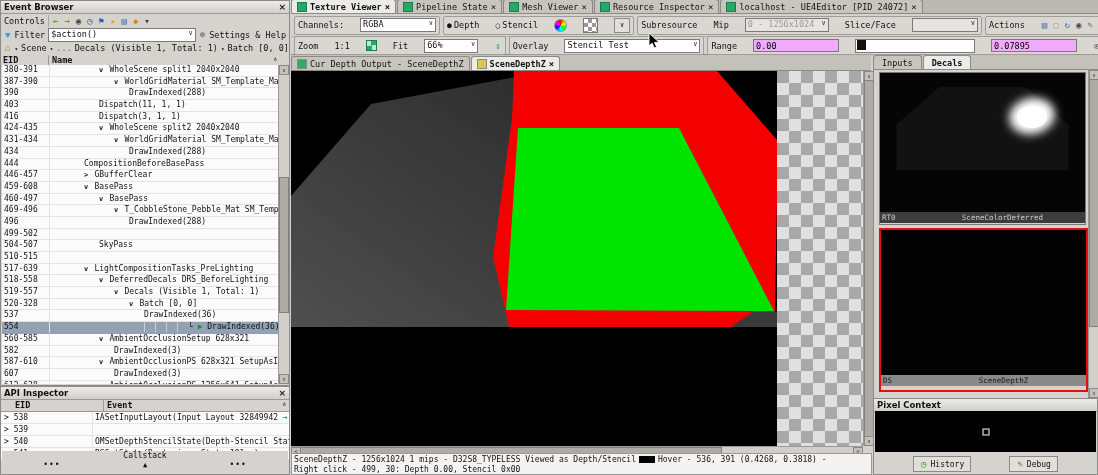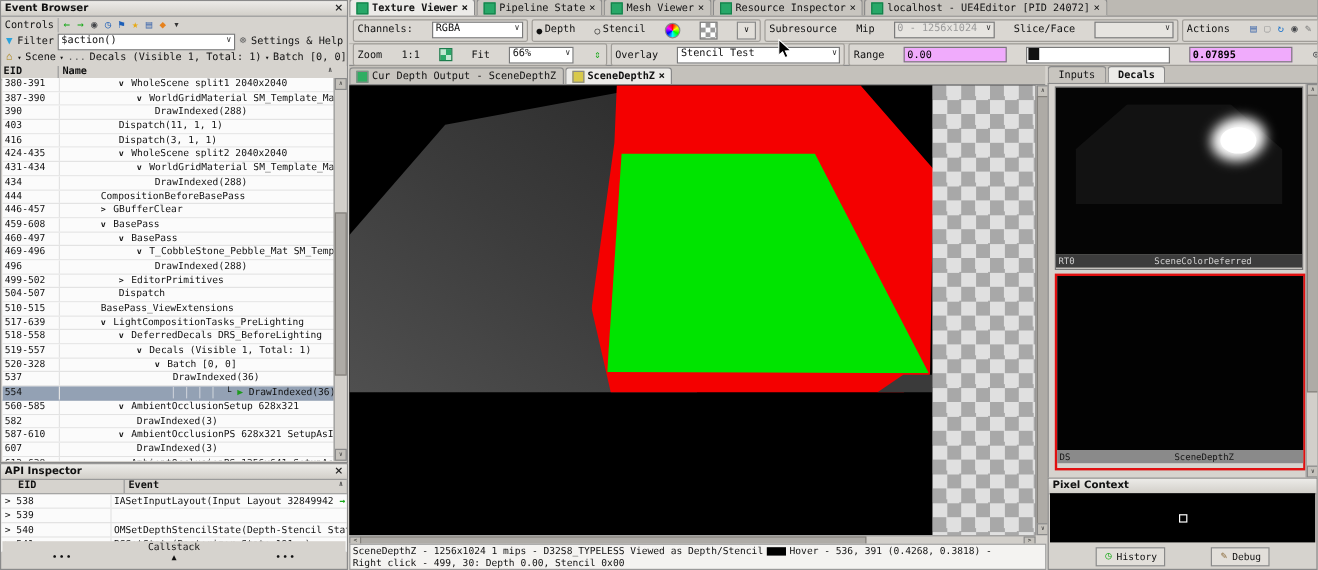--- a/index.html
+++ b/index.html
@@ -220,29 +220,27 @@
         <div class="erow">
           <span class="eid">469-496</span>
           <span class="nm" style="padding-left: 64px;"><span class="arrow">v </span><span>T_CobbleStone_Pebble_Mat SM_Template_Map_Floor</span></span>
         </div>
         <div class="erow">
           <span class="eid">496</span>
           <span class="nm" style="padding-left: 79px;"><span>DrawIndexed(288)</span></span>
         </div>
         <div class="erow">
           <span class="eid">499-502</span>
-          <span class="nm" style="padding-left: 49px;"><span class="arrow">&gt; </span><span>EditorPrimitives</span></span>
         </div>
         <div class="erow">
           <span class="eid">504-507</span>
-          <span class="nm" style="padding-left: 49px;"><span>Dispatch</span></span>
+          <span class="nm" style="padding-left: 49px;"><span>SkyPass</span></span>
         </div>
         <div class="erow">
           <span class="eid">510-515</span>
-          <span class="nm" style="padding-left: 34px;"><span>BasePass_ViewExtensions</span></span>
         </div>
         <div class="erow">
           <span class="eid">517-639</span>
           <span class="nm" style="padding-left: 34px;"><span class="arrow">v </span><span>LightCompositionTasks_PreLighting</span></span>
         </div>
         <div class="erow">
           <span class="eid">518-558</span>
           <span class="nm" style="padding-left: 49px;"><span class="arrow">v </span><span>DeferredDecals DRS_BeforeLighting</span></span>
         </div>
         <div class="erow">
@@ -422,21 +420,21 @@
         <span>Stencil Test</span>
         <span class="cv">∨</span>
       </span>
     </span>
     <span class="grp">
       <span class="lbltx">Range</span>
       <input class="box" style="width: 80px;" readonly="" value="0.00">
       <span class="slider">
         <span class="handle"></span>
       </span>
-      <input class="box" style="width: 80px; font-weight: bold;" readonly="" value="0.07895">
+      <input class="box" style="width: 80px;" readonly="" value="0.07895">
       <span id="range-icons" style="display:flex;gap:4px;">
           <span class="tbicon" style="color: rgb(68, 70, 74);">⊙</span>
           <span class="tbicon" style="color: rgb(138, 106, 58);">✎</span>
           <span class="tbicon" style="color: rgb(24, 168, 24);">↶</span>
           <span class="tbicon" style="color: rgb(85, 85, 85);">▦</span>
         </span>
     </span>
   </div>
 
   <div id="viewer-tabs" class="abs">

